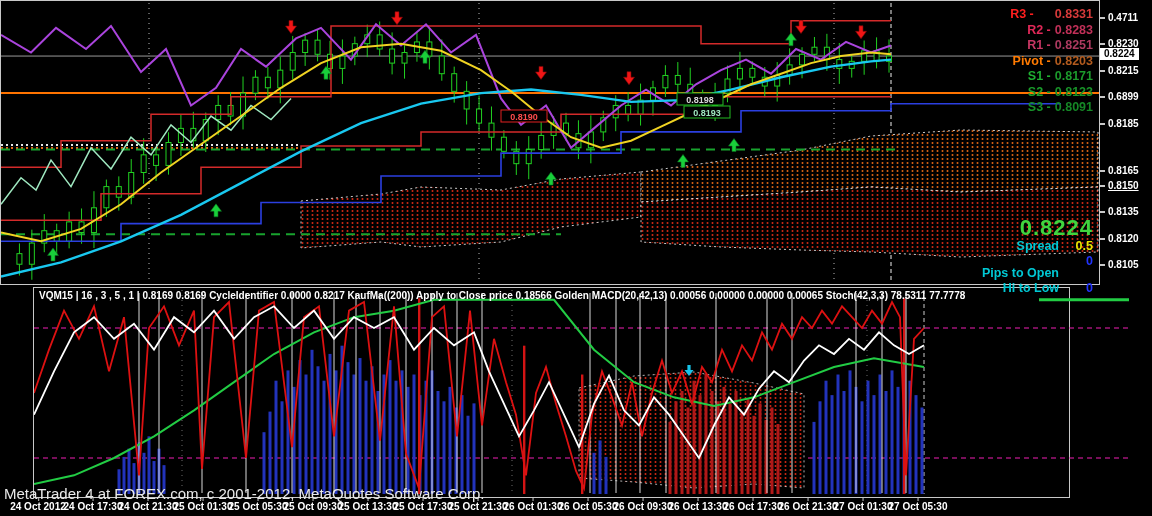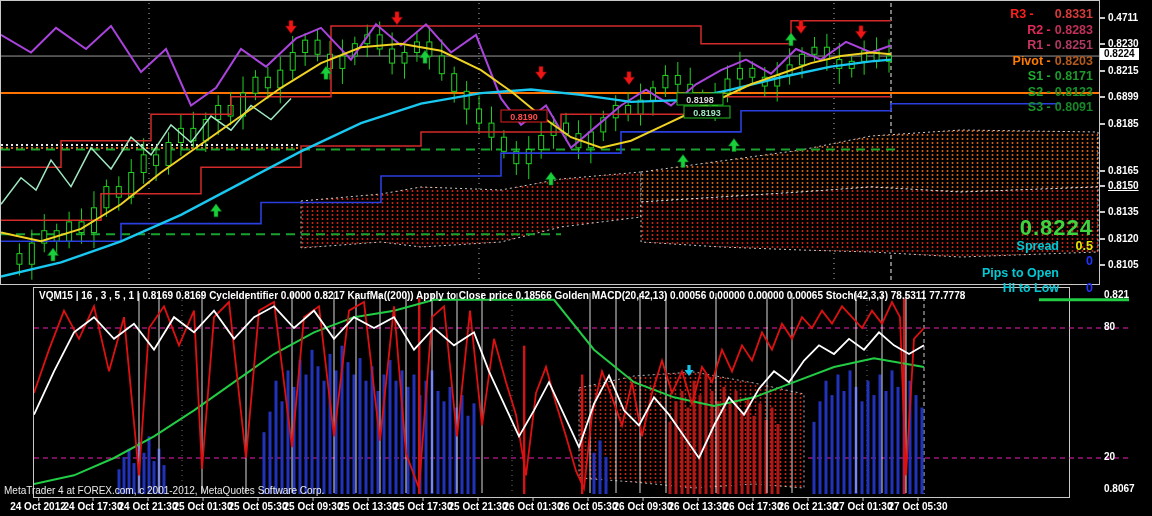--- a/index.html
+++ b/index.html
@@ -27,21 +27,21 @@
                            margin-right:3px;vertical-align:2px;}
   #price-tag{position:absolute;left:0;background:#fff;color:#000;font-size:10px;font-weight:700;
              padding:0 4px 1px 4px;z-index:7;}
   #sub-axis{position:absolute;left:1100px;top:287px;width:52px;height:211px;}
   #sub-axis .tick{position:absolute;left:4px;font-size:10px;font-weight:600;color:#fff;white-space:nowrap;}
   
   #time-axis{position:absolute;left:0;top:498px;width:1152px;height:18px;}
   .t-label{position:absolute;top:3px;transform:translateX(-50%);font-size:10px;font-weight:700;
            color:#fff;white-space:nowrap;}
   .t-label::before{content:"";position:absolute;left:50%;top:-3px;width:1px;height:3px;background:#c8c8c8;}
-  #copyright{position:absolute;left:4px;top:485px;font-size:10px;color:#e9e9e9;z-index:8;white-space:nowrap;text-align:center;}
+  #copyright{position:absolute;left:4px;top:485px;font-size:15px;color:#e9e9e9;z-index:8;white-space:nowrap;text-align:center;}
   .sub-title{position:absolute;left:5px;top:2px;font-size:10px;font-weight:700;color:#fff;
              white-space:nowrap;z-index:5;}
 </style>
 </head>
 <body>
 
 <div id="screen">
 
   <div id="main-panel" class="panel">
     <svg id="main-svg" width="1098" height="283" viewBox="0 0 1098 283">
@@ -433,26 +433,20 @@
           <polyline points="0,196 40,187.33333333333331 80,170 120,148.33333333333331 160,122.33333333333333 200,94.16666666666666 240,66 280,44.333333333333336 320,29.166666666666668 360,22.666666666666668 400,11.833333333333336 520,11.833333333333336 560,61.666666666666664 600,94.16666666666666 640,109.33333333333333 680,118 720,109.33333333333333 760,94.16666666666666 800,79 840,70.33333333333333 890,79" fill="none" stroke="#22cc44" stroke-width="2"></polyline>
           <polyline points="1005,11.833333333333336 1095,11.833333333333336" fill="none" stroke="#22cc44" stroke-width="3"></polyline>
           <polyline points="0,105 15,61.666666666666664 30,22.666666666666668 45,50.83333333333333 60,18.333333333333336 75,83.33333333333333 90,29.166666666666668 105,187.33333333333331 115,40 130,18.333333333333336 145,57.33333333333333 160,22.666666666666668 168,180.83333333333331 180,29.166666666666668 195,14 212,170 225,22.666666666666668 240,14 258,159.16666666666666 270,29.166666666666668 285,18.333333333333336 300,148.33333333333331 315,22.666666666666668 330,14 346,152.66666666666666 360,18.333333333333336 372,165.66666666666666 385,200.33333333333331 398,29.166666666666668 410,18.333333333333336 423,148.33333333333331 436,22.666666666666668 448,137.5 460,50.83333333333333 472,94.16666666666666 482,126.66666666666666 492,187.33333333333331 502,105 512,79 522,115.83333333333333 532,148.33333333333331 542,183 550,200.33333333333331 558,126.66666666666666 568,83.33333333333333 578,109.33333333333333 588,137.5 598,94.16666666666666 608,148.33333333333331 618,105 628,72.5 638,105 648,83.33333333333333 658,115.83333333333333 668,79 678,94.16666666666666 688,61.666666666666664 698,83.33333333333333 708,57.33333333333333 718,72.5 728,44.333333333333336 738,61.666666666666664 748,35.666666666666664 758,50.83333333333333 768,29.166666666666668 778,40 788,22.666666666666668 798,35.666666666666664 808,18.333333333333336 818,29.166666666666668 828,40 838,22.666666666666668 848,35.666666666666664 858,14 866,29.166666666666668 872,187.33333333333331 880,50.83333333333333 890,40" fill="none" stroke="#dd1111" stroke-width="1.8"></polyline>
           <polyline points="0,126.66666666666666 20,83.33333333333333 40,44.333333333333336 60,29.166666666666668 80,50.83333333333333 100,35.666666666666664 120,61.666666666666664 140,29.166666666666668 160,44.333333333333336 180,22.666666666666668 200,50.83333333333333 220,29.166666666666668 240,18.333333333333336 260,40 280,22.666666666666668 300,50.83333333333333 320,29.166666666666668 340,40 360,29.166666666666668 380,61.666666666666664 400,40 420,57.33333333333333 440,44.333333333333336 455,83.33333333333333 470,115.83333333333333 485,148.33333333333331 500,122.33333333333333 515,94.16666666666666 530,126.66666666666666 545,159.16666666666666 560,115.83333333333333 575,87.66666666666666 590,122.33333333333333 605,137.5 620,109.33333333333333 635,126.66666666666666 650,148.33333333333331 665,170 680,137.5 695,109.33333333333333 710,126.66666666666666 725,100.66666666666666 740,83.33333333333333 755,94.16666666666666 770,72.5 785,57.33333333333333 800,66 815,50.83333333333333 830,61.666666666666664 845,44.333333333333336 860,57.33333333333333 875,66 890,57.33333333333333" fill="none" stroke="#ffffff" stroke-width="1.8"></polyline>
           <path d="M655 88 L659.5 82 L656.6 82 L656.6 77 L653.4 77 L653.4 82 L650.5 82 Z" fill="#17c3e8"></path>
         </g>
     </svg>
     <div class="sub-title">VQM15 |  16 , 3 , 5 , 1  |  0.8169 0.8169   CycleIdentifier 0.0000 0.8217   KaufMa((200)) Apply to Close price 0.18566   Golden MACD(20,42,13) 0.00056 0.00000 0.00000 0.00065   Stoch(42,3,3) 78.5311 77.7778</div>
   </div>
 
-  <div id="sub-axis">
-      <div class="tick" style="top: 2px;">0.821</div>
-      <div class="tick" style="top: 34px;">80</div>
-      <div class="tick" style="top: 164px;">20</div>
-      <div class="tick" style="top: 196px;">0.8067</div>
-    </div>
 
   <div id="copyright">MetaTrader 4 at FOREX.com, c 2001-2012, MetaQuotes Software Corp.</div>
 
   <div id="time-axis">
     <span class="t-label" style="left:38px">24 Oct 2012</span>
     <span class="t-label" style="left:93px">24 Oct 17:30</span>
     <span class="t-label" style="left:148px">24 Oct 21:30</span>
     <span class="t-label" style="left:203px">25 Oct 01:30</span>
     <span class="t-label" style="left:258px">25 Oct 05:30</span>
     <span class="t-label" style="left:313px">25 Oct 09:30</span>

